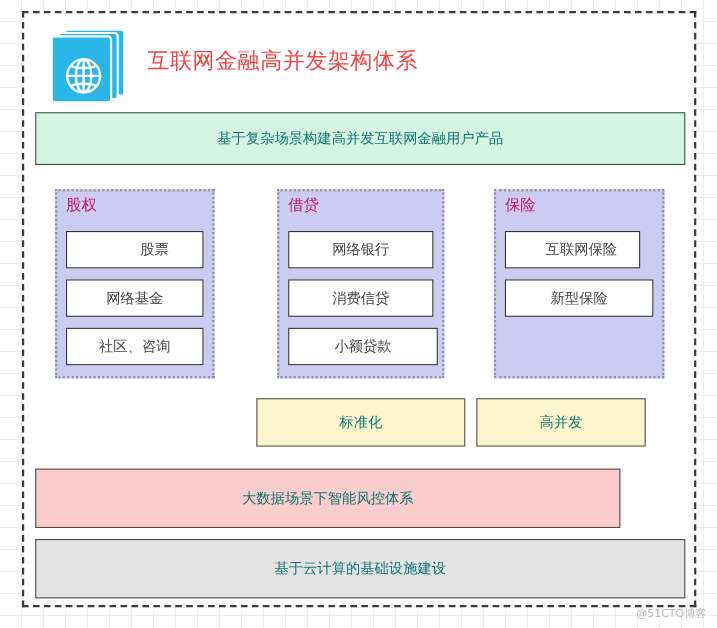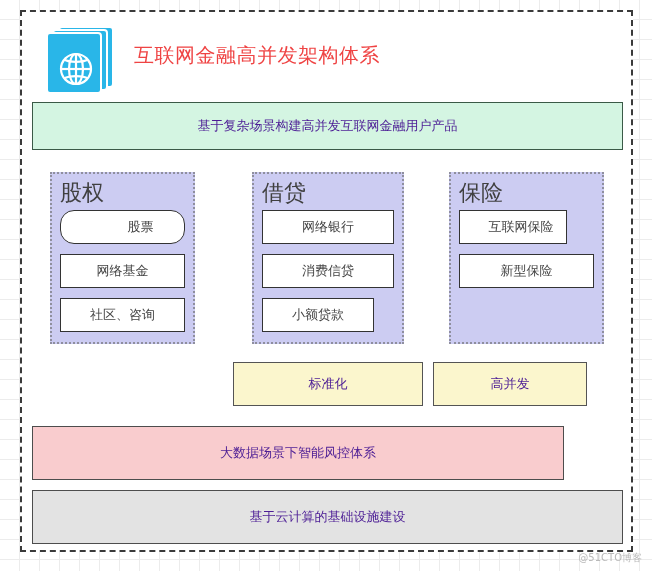--- a/index.html
+++ b/index.html
@@ -80,57 +80,57 @@
 
   
   .band {
     position: absolute;
     box-sizing: border-box;
     border: 1px solid #4d4d4d;
     display: flex;
     align-items: center;
     justify-content: center;
     font-size: 13px;
-    color: #4c1d95;
+    color: #0f766e;
   }
   .band.green { background: #d4f5e2; border-color: #3a5a47; }
   .band.pink  { background: #f9ccce; border-color: #4d4d4d; }
   .band.gray  { background: #e3e3e3; border-color: #4d4d4d; }
   .band.yellow{ background: #fbf6cd; border-color: #545454; }
 
   
   .col {
     position: absolute;
     box-sizing: border-box;
     background: #ccccf2;
     border: 2px dotted #8f8f9e;
     top: 160px;
     height: 172px;
   }
   .col-title {
     position: absolute;
     left: 8px;
     top: 4px;
-    font-size: 22px;
-    color: #404040;
+    font-size: 14px;
+    color: #be185d;
   }
   .item {
     position: absolute;
     left: 8px;
     box-sizing: border-box;
     background: #ffffff;
     border: 1px solid #333333;
     height: 34px;
     display: flex;
     align-items: center;
     justify-content: center;
     font-size: 13px;
     color: #444444;
   }
-  .item.shift { justify-content: center; padding-left: 36px; border-radius: 14px; }
+  .item.shift { justify-content: center; padding-left: 36px; }
 
   
   .watermark {
     position: absolute;
     right: 10px;
     bottom: 6px;
     font-size: 10px;
     color: #b9b9b9;
     white-space: nowrap;
   }
@@ -168,26 +168,26 @@
     <div class="col-title">股权</div>
     <div class="item shift" style="top:36px;  width:125px;">股票</div>
     <div class="item" style="top:80px;  width:125px;">网络基金</div>
     <div class="item" style="top:124px; width:125px;">社区、咨询</div>
   </div>
 
   <div class="col" style="left:230px; width:152px;">
     <div class="col-title">借贷</div>
     <div class="item" style="top:36px;  width:132px;">网络银行</div>
     <div class="item" style="top:80px;  width:132px;">消费信贷</div>
-    <div class="item" style="top:124px; width:112px;">小额贷款</div>
+    <div class="item" style="top:124px; width:136px;">小额贷款</div>
   </div>
 
   <div class="col" style="left:427px; width:155px;">
     <div class="col-title">保险</div>
-    <div class="item" style="top:36px; width:108px;padding-left:16px;">互联网保险</div>
+    <div class="item" style="top:36px; width:123px;padding-left:16px;">互联网保险</div>
     <div class="item" style="top:80px; width:135px;">新型保险</div>
   </div>
 
   <div class="band yellow" style="left:211px; top:350px; width:190px; height:44px;">标准化</div>
   <div class="band yellow" style="left:411px; top:350px; width:154px; height:44px;">高并发</div>
 
   <div class="band pink" style="left:10px; top:414px; width:532px; height:54px;">大数据场景下智能风控体系</div>
 
   <div class="band gray" style="left:10px; top:478px; width:591px; height:54px;">基于云计算的基础设施建设</div>
 

